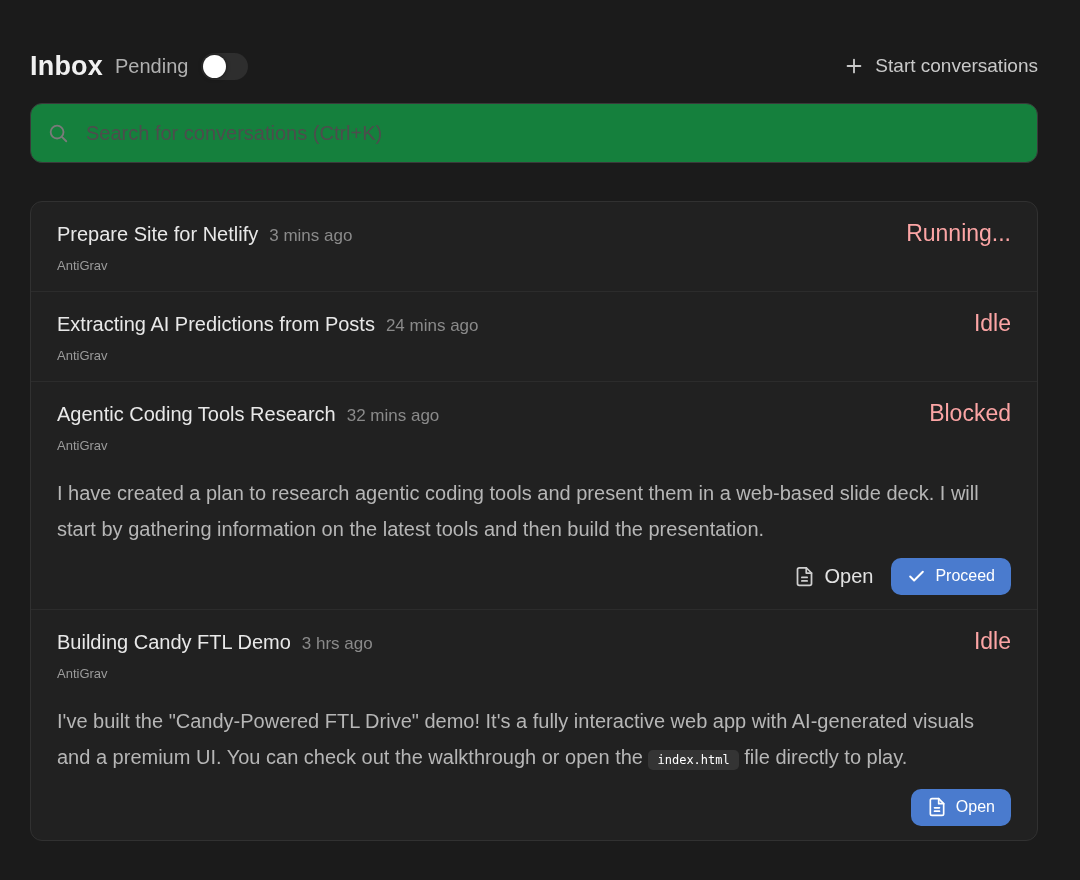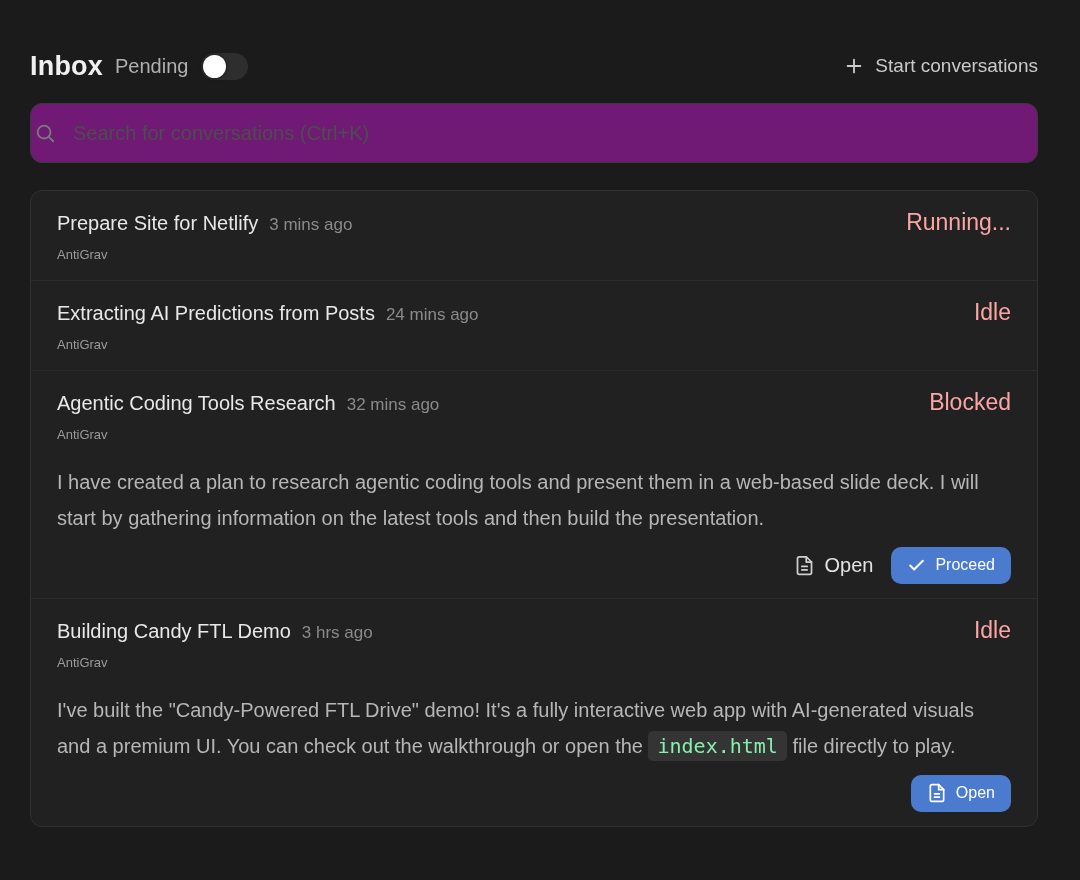--- a/index.html
+++ b/index.html
@@ -35,51 +35,51 @@
   .start-conv {
     margin-left: auto; display: flex; align-items: center; gap: 10px;
     background: none; border: none; cursor: pointer;
     color: #c9c9c9; font-size: 19px; font-family: inherit; padding: 0;
   }
   .start-conv svg { stroke: #c9c9c9; }
 
   
   .search-bar {
     margin-top: 17px; height: 60px;
-    background: #701a75; border: 1px solid #3a3a3a; border-radius: 12px;
-    display: flex; align-items: center; padding: 0 3px;
+    background: #15803d; border: 1px solid #3a3a3a; border-radius: 12px;
+    display: flex; align-items: center; padding: 0 16px;
   }
   .search-bar svg { stroke: #7a7a7a; flex: none; }
   .search-input {
     flex: 1; margin-left: 15px;
     background: transparent; border: none; outline: none;
     font-size: 20px; color: #dddddd; font-family: inherit;
   }
   .search-input::placeholder { color: #4d4d4d; }
 
   
   .list {
-    margin-top: 27px;
+    margin-top: 38px;
     background: #212121; border: 1px solid #313131; border-radius: 12px;
     overflow: hidden;
   }
   .item { padding: 18px 26px 14px 26px; border-bottom: 1px solid #2c2c2c; cursor: pointer; }
   .item:last-child { border-bottom: none; }
   .row1 { display: flex; align-items: baseline; }
   .item-title { font-size: 20px; line-height: 26px; color: #e8e8e8; }
   .item-time { margin-left: 11px; font-size: 17px; color: #8a8a8a; }
   .item-status { margin-left: auto; font-size: 23px; color: #fca5a5; }
   .item-agent { margin-top: 8px; font-size: 13px; line-height: 22px; color: #9b9b9b; }
   .item-message {
     margin: 18px 0 0 0; font-size: 20px; line-height: 36px;
     color: #b6b6b6; max-width: 985px;
   }
   .code-chip {
     font-family: "DejaVu Sans Mono", monospace;
-    font-size: 20px; background: #343434; color: #86efac;
+    font-size: 12px; background: #343434; color: #ffffff;
     padding: 3px 9px; border-radius: 5px;
   }
   .actions {
     display: flex; justify-content: flex-end; align-items: center;
     gap: 12px; margin-top: 10px; height: 38px;
   }
   .ghost-btn {
     display: flex; align-items: center; gap: 9px;
     background: none; border: none; cursor: pointer; padding: 4px 6px;
     color: #e2e2e2; font-size: 20px; font-family: inherit;

